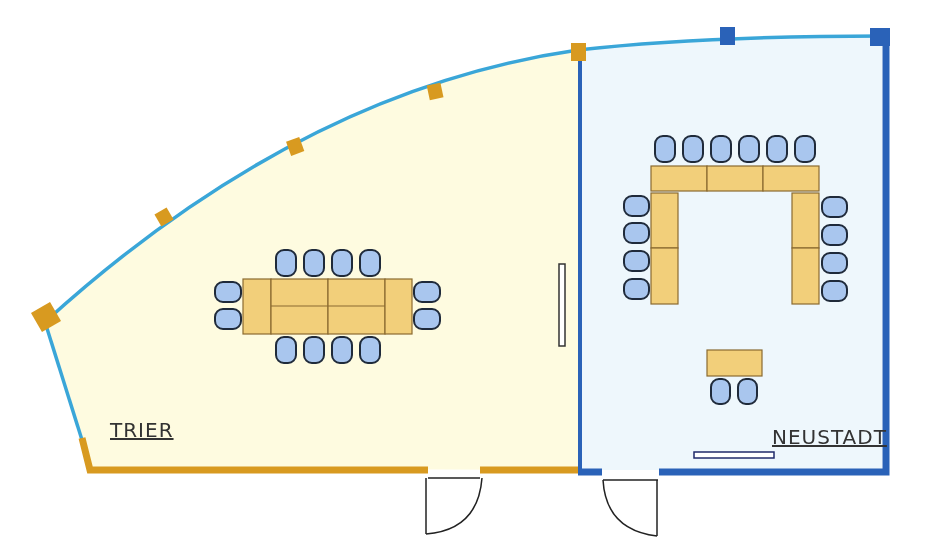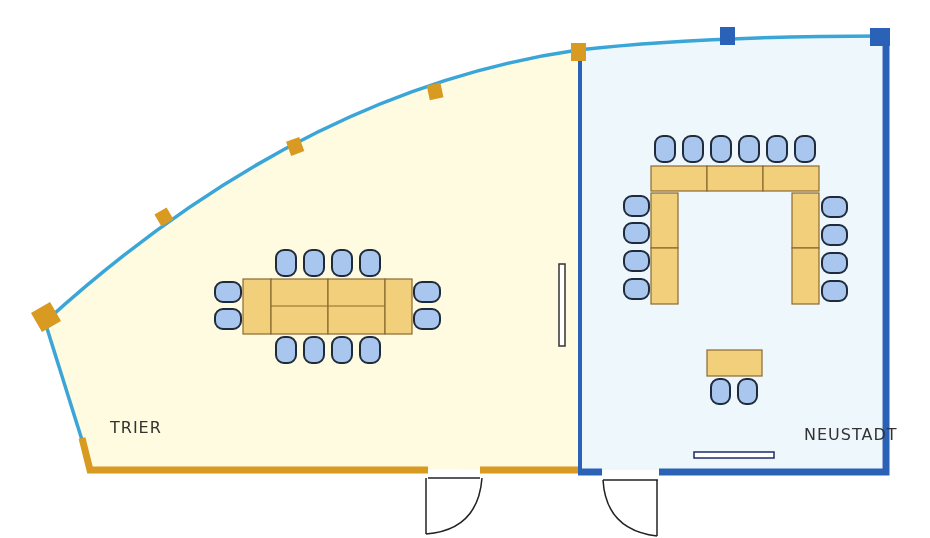--- a/index.html
+++ b/index.html
@@ -1,18 +1,18 @@
 <!DOCTYPE html>
 <html><head>
 <meta charset="utf-8">
 <style>
   html, body { margin: 0; padding: 0; background: #ffffff; }
   body { width: 930px; height: 538px; position: relative; overflow: hidden; font-family: "DejaVu Sans", sans-serif; }
   svg { position: absolute; left: 0; top: 0; }
-  .label { position: absolute; font-family: "DejaVu Sans", sans-serif; font-size: 16px; letter-spacing: 1px; color: #333333; }
+  .label { position: absolute; font-family: "DejaVu Sans", sans-serif; font-size: 20px; letter-spacing: 1px; color: #333333; text-decoration: underline; }
 </style>
 </head>
 <body>
 
 <svg width="930" height="538" viewBox="0 0 930 538">
 
   <path d="M45,322 Q300,90 578,50 L578,470 L88,468 L80,438 Z" fill="#fefbe0"></path>
 
   <path d="M578,50 Q700,36 882,36 L882,470 L578,470 Z" fill="#eef7fc"></path>
 
@@ -99,13 +99,13 @@
   </g>
 
   <rect x="707" y="350" width="55" height="26" fill="#f2cf7a" stroke="#8a6a30" stroke-width="1.2"></rect>
   <g fill="#a9c6ee" stroke="#1f2a3a" stroke-width="2">
     <rect x="711" y="379" width="19" height="25" rx="8"></rect>
     <rect x="738" y="379" width="19" height="25" rx="8"></rect>
   </g>
 </svg>
 
 <div class="label" style="left:110px; top:418px;">TRIER</div>
-<div class="label" style="left:804px; top:425px;">NEUSTADT</div>
+<div class="label" style="left:772px; top:425px;">NEUSTADT</div>
 
 </body></html>

